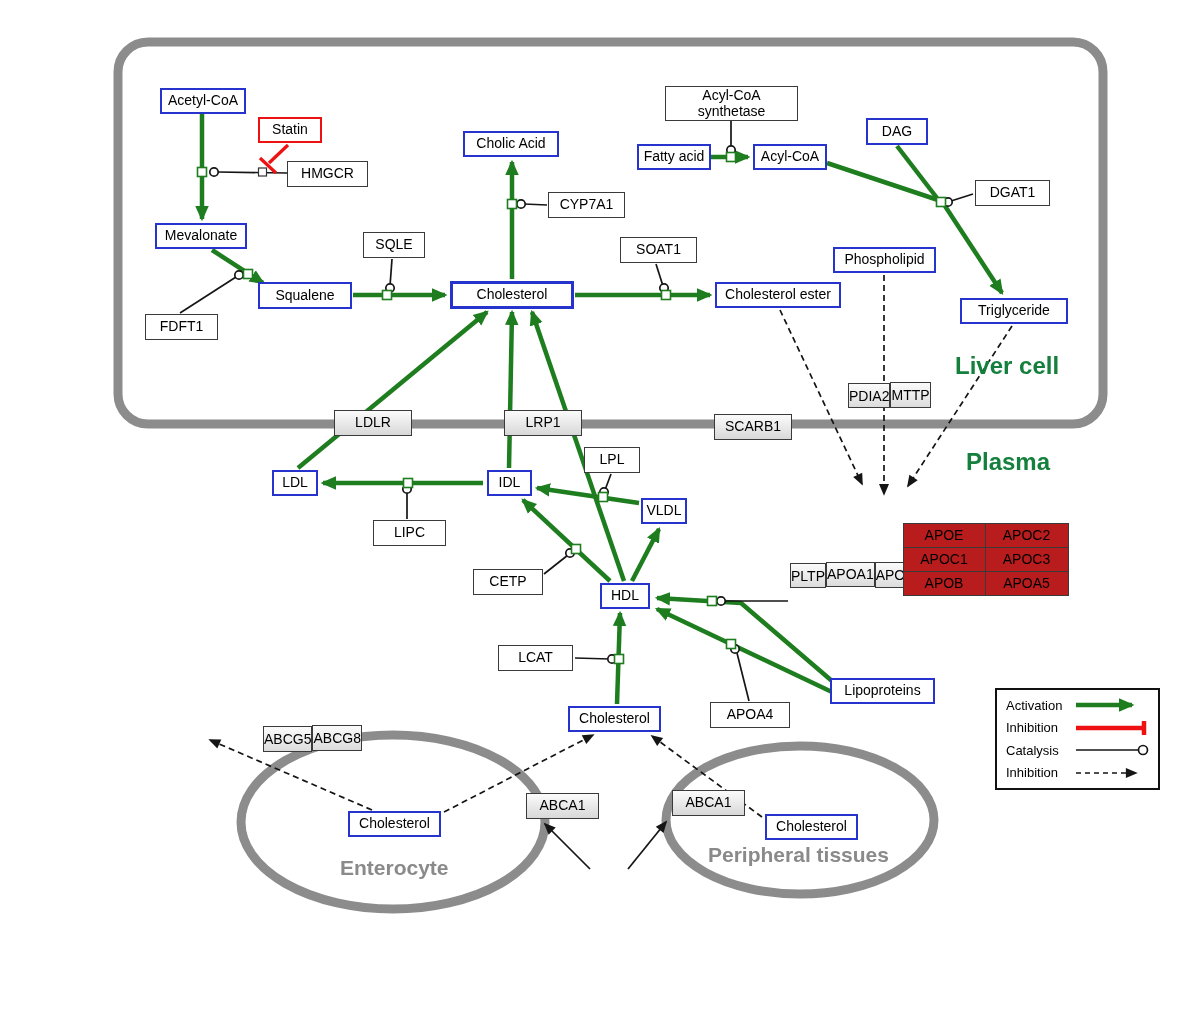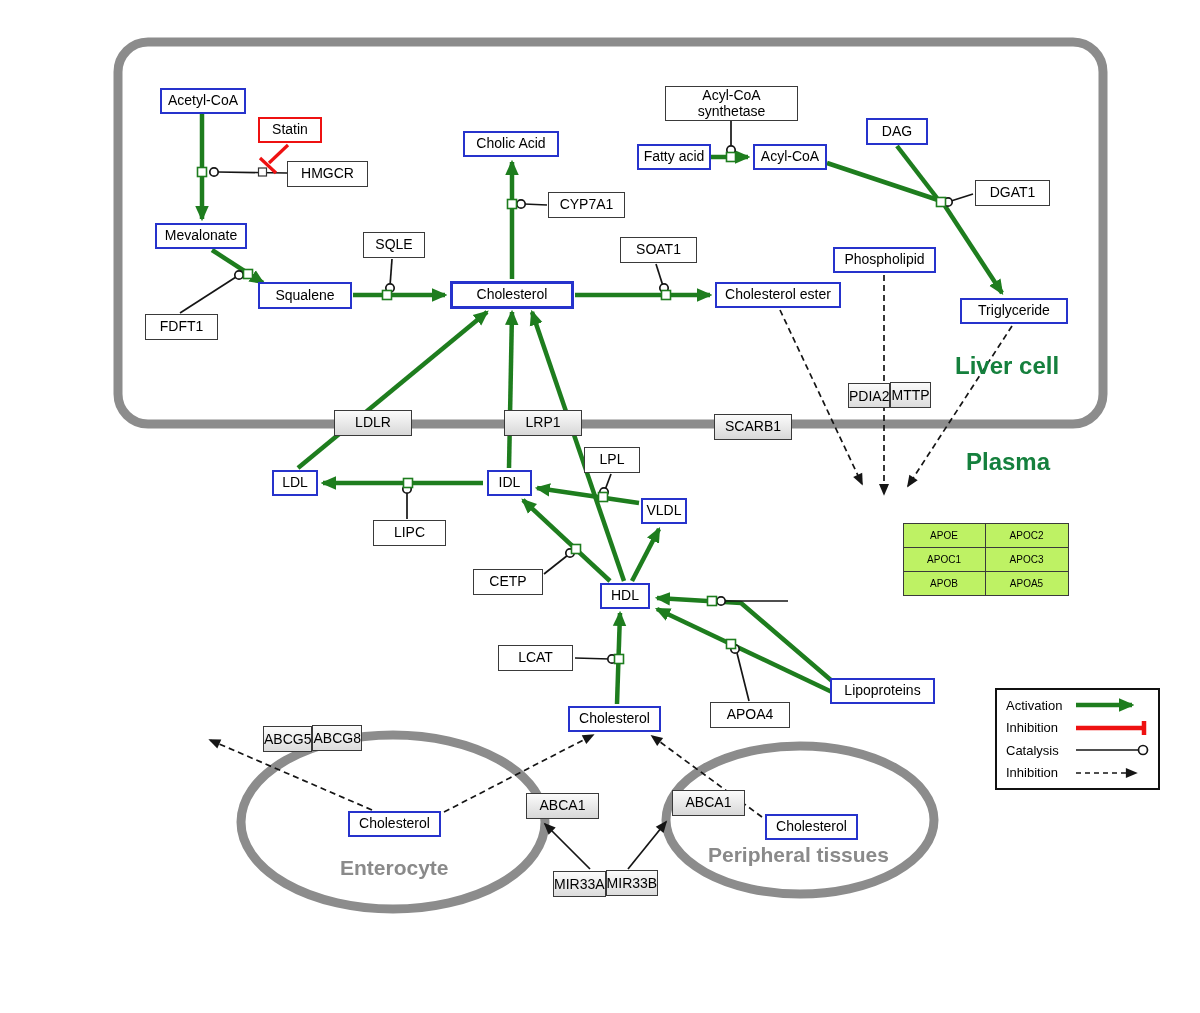--- a/index.html
+++ b/index.html
@@ -15,21 +15,21 @@
   .enzyme{border:1.4px solid #3a3a3a;}
   .drug{border:2.2px solid #ee1111;}
   .grayc{border:1.4px solid #3a3a3a;background:linear-gradient(#fbfbfb,#d8d8d8);margin-left:29px;}
   .stack{position:absolute;display:flex;flex-direction:row;z-index:2;}
   .stack .cell{display:flex;align-items:center;justify-content:center;font-size:14px;
         border:1.4px solid #3a3a3a;background:linear-gradient(#fbfbfb,#dcdcdc);
         box-sizing:border-box;}
   .stack .cell + .cell{margin-top:-1.4px;}
   .apo{position:absolute;display:grid;grid-template-columns:82px 83px;z-index:2;}
   .apo .cell{height:25px;display:flex;align-items:center;justify-content:center;
-        font-size:10px;border:1px solid #3a3a3a;background:#bef264;box-sizing:border-box;
+        font-size:14px;border:1px solid #3a3a3a;background:#b91c1c;box-sizing:border-box;
         margin:-0.5px;}
   .biglabel{position:absolute;font-weight:bold;color:#15803d;font-size:24px;z-index:2;}
   .biglabel.small{font-size:21px;color:#8a8a8a;}
   .legend{position:absolute;left:995px;top:688px;width:165px;height:102px;
         border:2.5px solid #111;background:#fff;z-index:3;box-sizing:border-box;
         display:flex;flex-direction:column;justify-content:space-around;padding:4px 6px 4px 9px;}
   .legend-row{display:flex;align-items:center;justify-content:space-between;font-size:13px;}
   .legend-row svg{flex:0 0 auto;}
 </style>
 </head>
@@ -179,27 +179,28 @@
   <div class="node enzyme" style="left:710px;top:702px;width:80px;height:26px">APOA4</div>
 
   <div class="node grayc" style="left:305px;top:410px;width:78px;height:26px">LDLR</div>
   <div class="node grayc" style="left:475px;top:410px;width:78px;height:26px">LRP1</div>
   <div class="node grayc" style="left:685px;top:414px;width:78px;height:26px">SCARB1</div>
 
   <div class="stack" style="left:848px;top:383px;width:77px">
     <div class="cell" style="height:25px">PDIA2</div>
     <div class="cell" style="height:26px">MTTP</div>
   </div>
+  <div class="stack" style="left:790px;top:563px;width:75px">
+    <div class="cell" style="height:25px">PLTP</div>
+    <div class="cell" style="height:25px">APOA1</div>
+    <div class="cell" style="height:26px">APOA2</div>
+  </div>
   <div class="stack" style="left:263px;top:726px;width:77px">
     <div class="cell" style="height:26px">ABCG5</div>
     <div class="cell" style="height:26px">ABCG8</div>
-  </div>
-  <div class="stack" style="left:553px;top:871px;width:107px">
-    <div class="cell" style="height:26px">MIR33A</div>
-    <div class="cell" style="height:26px">MIR33B</div>
   </div>
   <div class="node grayc" style="left:497px;top:793px;width:73px;height:26px">ABCA1</div>
   <div class="node grayc" style="left:643px;top:790px;width:73px;height:26px">ABCA1</div>
 
   <div class="apo" style="left:903px;top:523px">
     <div class="cell">APOE</div>
     <div class="cell">APOC2</div>
     <div class="cell">APOC1</div>
     <div class="cell">APOC3</div>
     <div class="cell">APOB</div>

